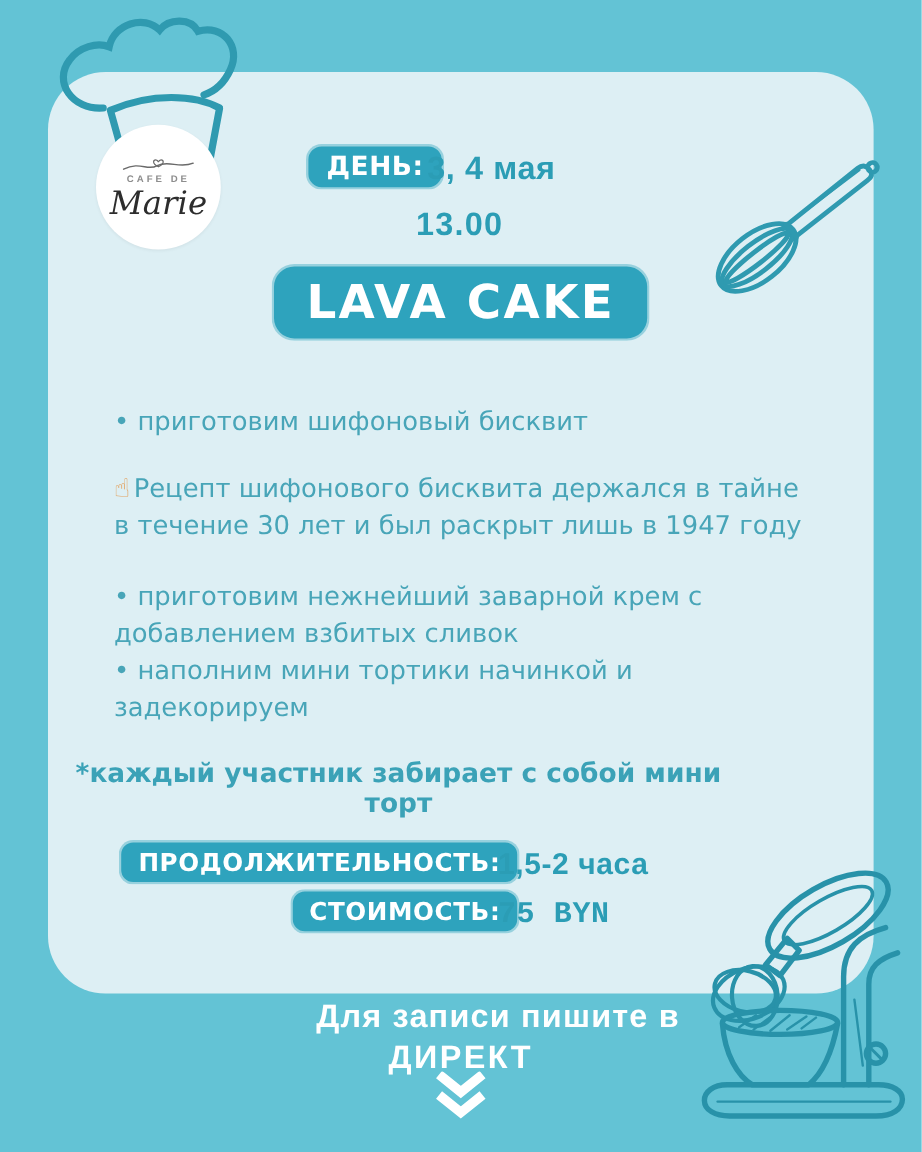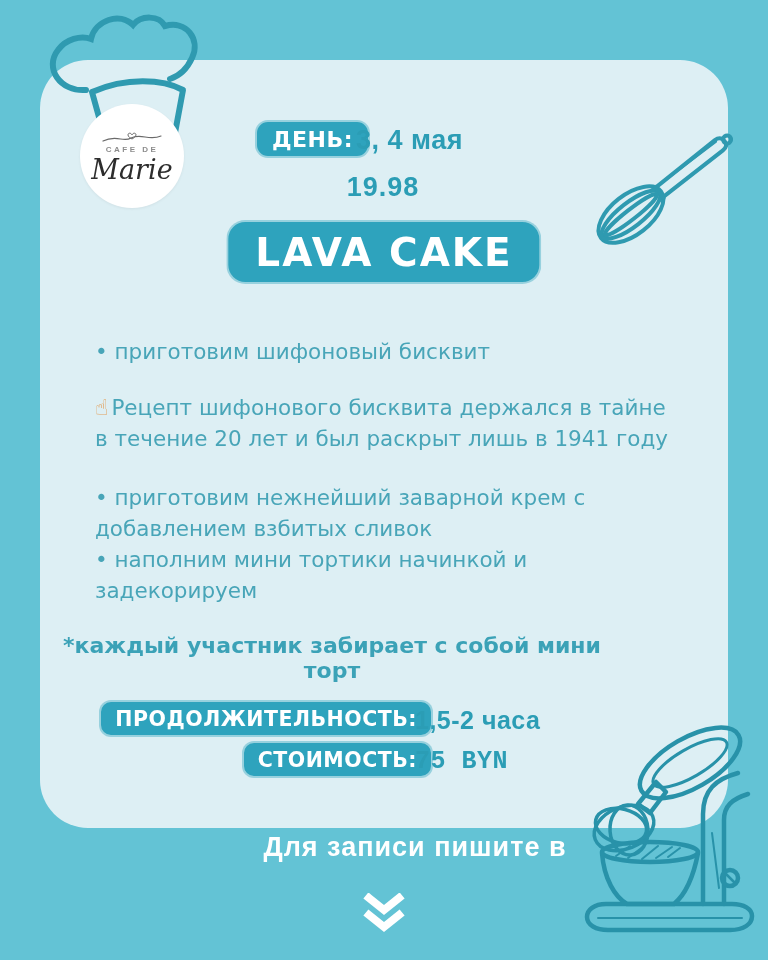--- a/index.html
+++ b/index.html
@@ -134,30 +134,30 @@
       <path d="M74,-7 L74,7"></path>
       <path d="M82,-6 L150,-5" stroke-width="2"></path>
       <circle cx="160" cy="0" r="4"></circle>
     </g>
   </svg>
 
   <div class="badge day-badge">
     <span>ДЕНЬ:</span>
   </div>
   <div class="day-value">3, 4 мая</div>
-  <div class="time-value">19.98</div>
+  <div class="time-value">13.00</div>
 
   <div class="badge title-badge">
     <span>LAVA CAKE</span>
   </div>
 
   <div class="body-text bullet-1">• приготовим шифоновый бисквит</div>
 
   <div class="body-text fact"><span class="fact-icon">☝</span><span>Рецепт шифонового бисквита держался в тайне
-в течение 20 лет и был раскрыт лишь в 1941 году</span></div>
+в течение 30 лет и был раскрыт лишь в 1947 году</span></div>
 
   <div class="body-text bullet-2">• приготовим нежнейший заварной крем с
 добавлением взбитых сливок</div>
   <div class="body-text bullet-3">• наполним мини тортики начинкой и
 задекорируем</div>
 
   <div class="note">*каждый участник забирает с собой мини торт</div>
 
   <div class="detail-label-zone row-duration">
     <div class="badge detail-badge">
@@ -167,20 +167,21 @@
   <div class="detail-value val-duration">1,5-2 часа</div>
 
   <div class="detail-label-zone row-price">
     <div class="badge detail-badge">
       <span>СТОИМОСТЬ:</span>
     </div>
   </div>
   <div class="detail-value val-price">75 BYN</div>
 
   <div class="footer-line1">Для записи пишите в</div>
+  <div class="footer-line2">ДИРЕКТ</div>
 
   <svg class="chevrons" width="44" height="42" viewBox="0 0 44 42" fill="none">
     <path d="M7,5 L22,17 L37,5" stroke="#ffffff" stroke-width="8" stroke-linecap="square" fill="none"></path>
     <path d="M7,22 L22,34 L37,22" stroke="#ffffff" stroke-width="8" stroke-linecap="square" fill="none"></path>
   </svg>
 
   <svg class="mixer-svg" width="196" height="222" viewBox="0 0 196 222" fill="none">
     <g stroke="#2892a9" stroke-width="4.5" fill="none" stroke-linecap="round" stroke-linejoin="round">
 
       <g transform="rotate(-30 118 45)">

